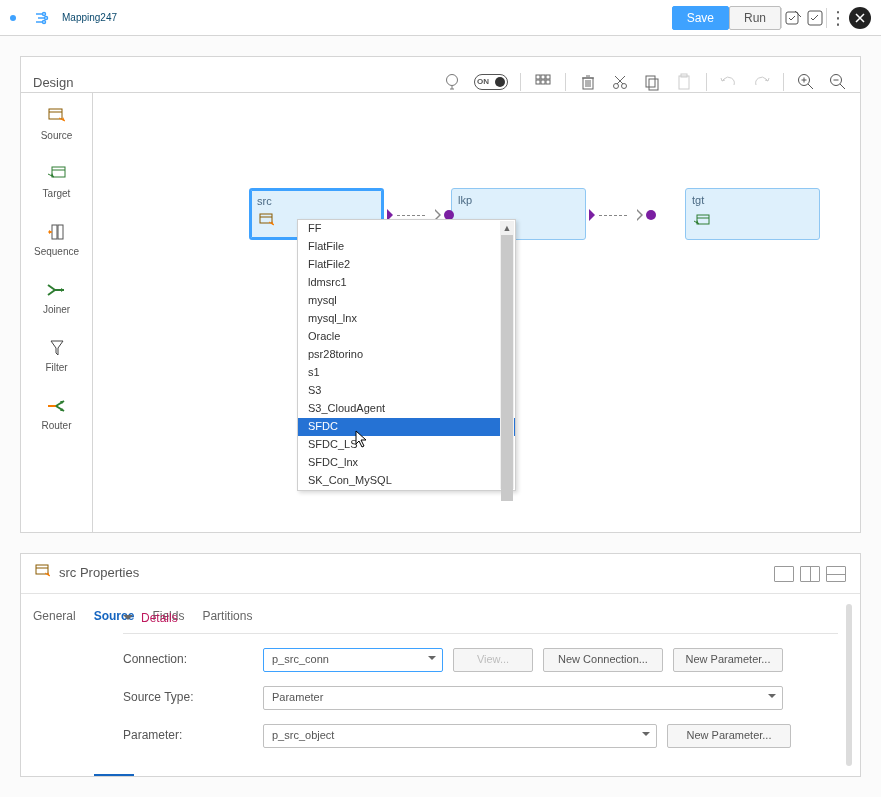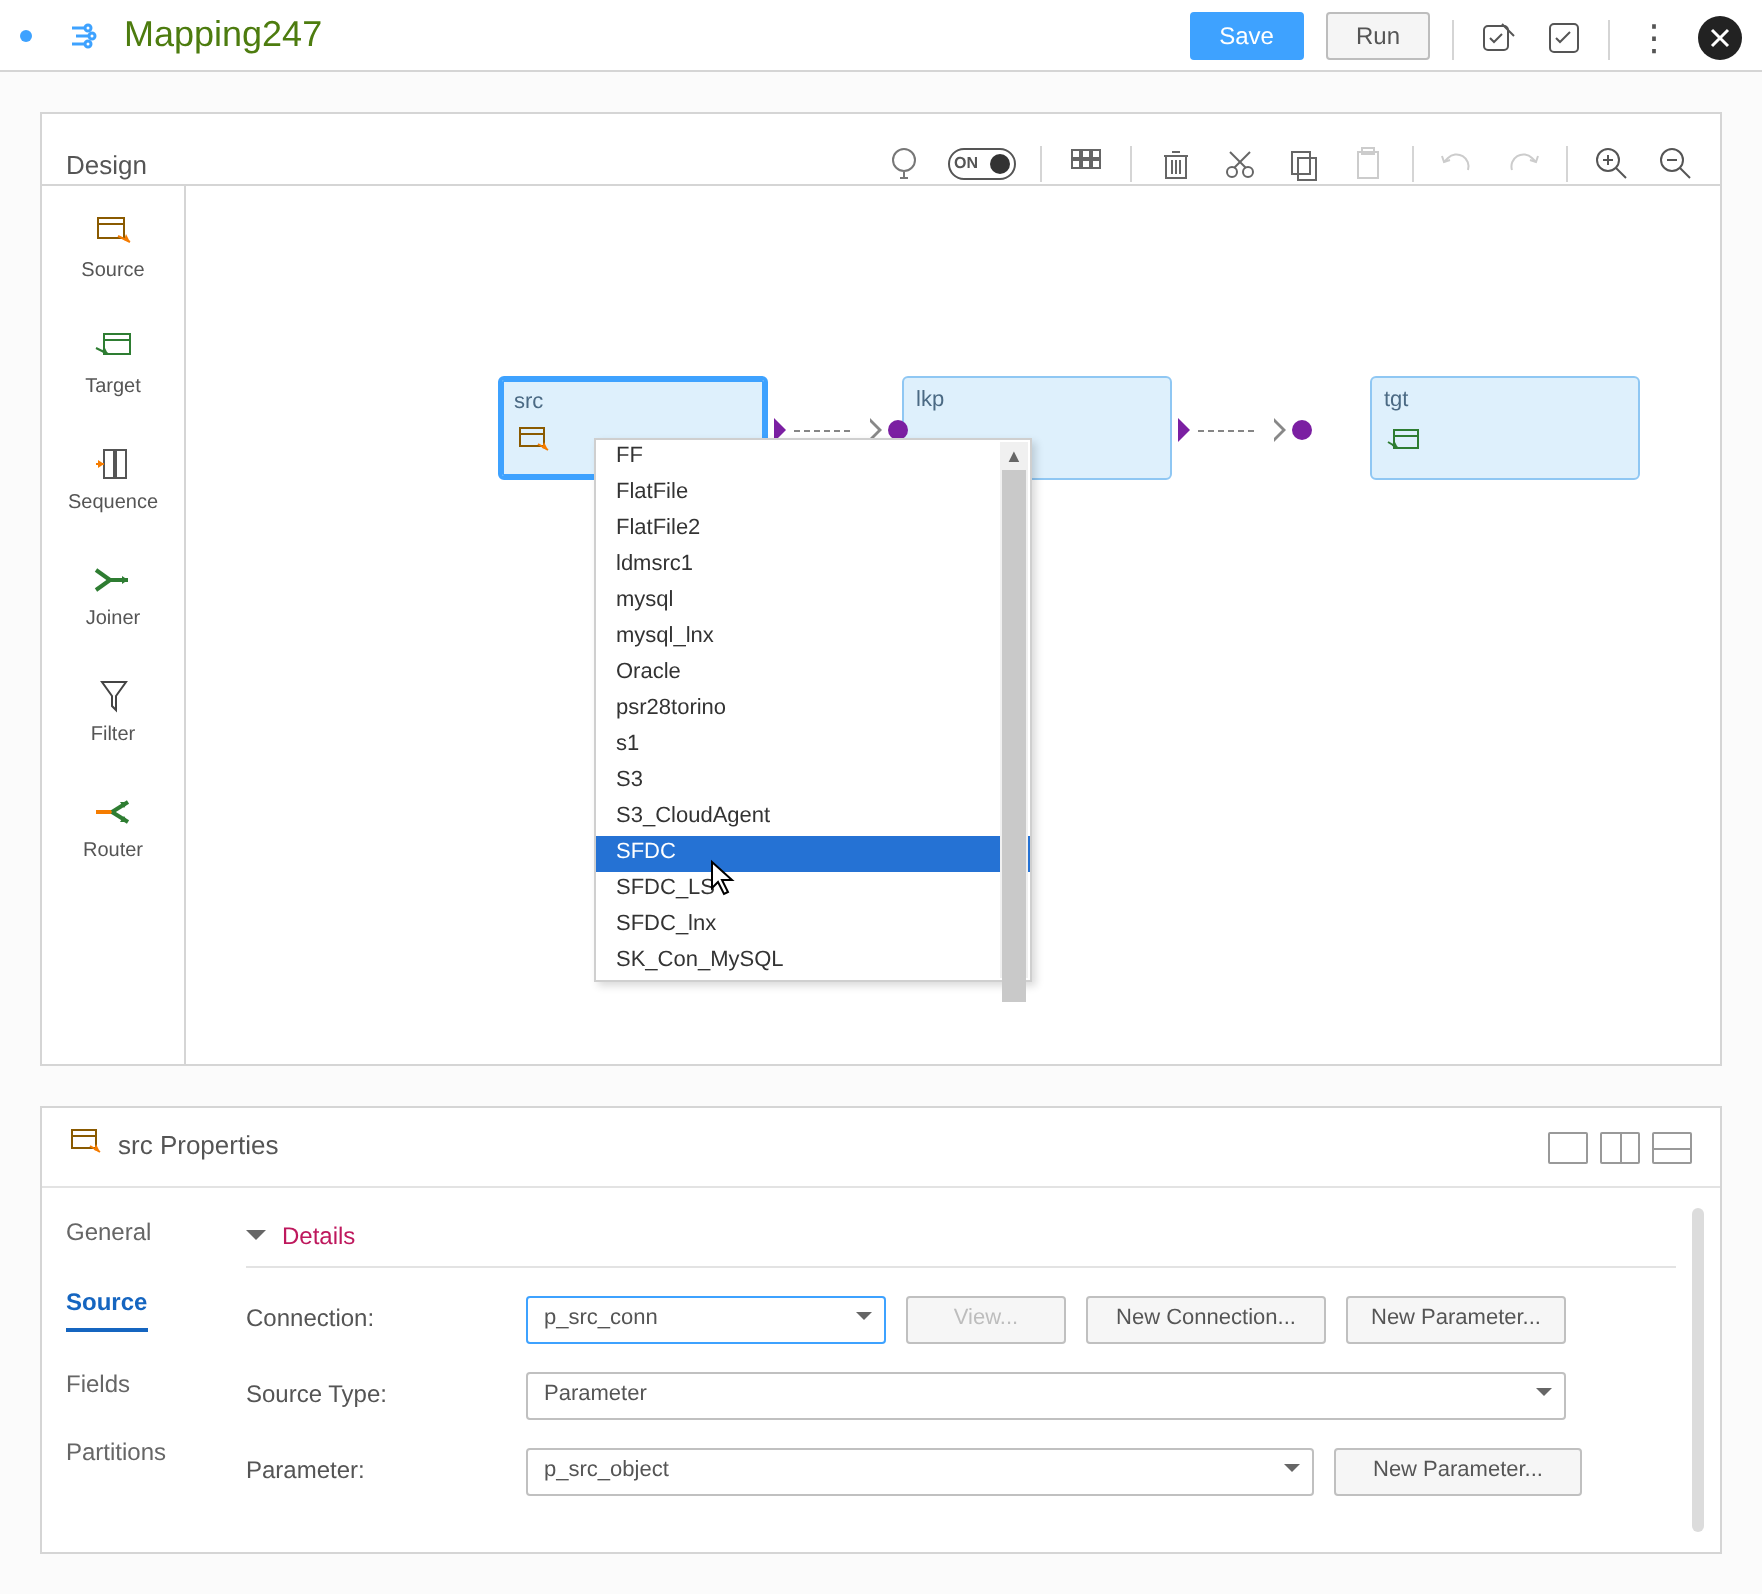--- a/index.html
+++ b/index.html
@@ -23,22 +23,22 @@
   position:relative;overflow:hidden;
 }
 
 
 .app-header{
   height:36px;display:grid;grid-template-columns:24px 24px 1fr auto;align-items:center;
   padding:0 10px;border-bottom:1px solid var(--line);background:#fff;
 }
 .dirty-dot{width:6px;height:6px;border-radius:50%;background:#3ea2ff}
 .app-icon svg{display:block}
-.title{font-size:18px;color:#4d7c0f;padding-left:4px}
-.header-actions{display:flex;align-items:flex-end;gap:11px}
+.title{font-size:10px;color:#0c4a6e;padding-left:4px}
+.header-actions{display:flex;align-items:center;gap:0}
 .btn{
   height:24px;padding:0 14px;border-radius:2px;border:1px solid var(--line2);
   background:#f5f5f5;color:#555;font-size:12px;display:inline-flex;align-items:center;justify-content:center;
   cursor:pointer;
 }
 .btn.primary{background:#3ea2ff;border-color:#3ea2ff;color:#fff}
 .header-sep{width:1px;height:20px;background:var(--line)}
 .header-glyph{width:22px;height:22px;display:inline-flex;align-items:center;justify-content:center;cursor:pointer;color:#555}
 .header-glyph.circle{width:22px;height:22px;border-radius:50%;background:#222;color:#fff}
 .header-glyph .dots{font-size:18px;line-height:1}
@@ -103,21 +103,21 @@
 
 .props{height:224px;display:flex;flex-direction:column}
 .props-hdr{height:40px;display:flex;align-items:center;justify-content:space-between;padding:0 14px;border-bottom:1px solid #e3e3e3}
 .props-title{display:flex;align-items:center;gap:8px;font-size:13px;color:#555}
 .props-view{display:flex;gap:6px}
 .pv{width:20px;height:16px;border:1px solid #999;border-radius:1px;cursor:pointer;position:relative;background:#fff}
 .pv.split-h::after{content:"";position:absolute;left:0;right:0;top:50%;height:1px;background:#999}
 .pv.split-v::after{content:"";position:absolute;top:0;bottom:0;left:50%;width:1px;background:#999}
 
 .props-body{flex:1;display:grid;grid-template-columns:96px 1fr}
-.props-tabs{display:flex;flex-direction:column;padding:14px 0 0 12px;gap:18px;font-size:12px}
+.props-tabs{display:flex;flex-direction:row;padding:14px 0 0 12px;gap:18px;font-size:12px}
 .ptab{color:#666;cursor:pointer}
 .ptab.active{color:#1565c0;font-weight:600;border-bottom:2px solid #1565c0;padding-bottom:4px;width:fit-content}
 
 .props-form{padding:12px 18px 0 6px;position:relative;border-right:4px solid transparent}
 .props-form .vscroll{position:absolute;top:10px;right:4px;bottom:10px;width:6px;background:#dcdcdc;border-radius:3px}
 .section-hdr{display:flex;align-items:center;gap:8px;font-size:12px;color:#be185d;border-bottom:1px solid #e3e3e3;padding:4px 0 6px}
 .section-caret{width:0;height:0;border:5px solid transparent;border-top-color:#666;transform:translateY(2px)}
 
 .form-row{display:grid;grid-template-columns:130px 180px 80px 120px 110px;gap:10px;align-items:center;margin-top:14px}
 .form-row.long{grid-template-columns:130px 520px}

